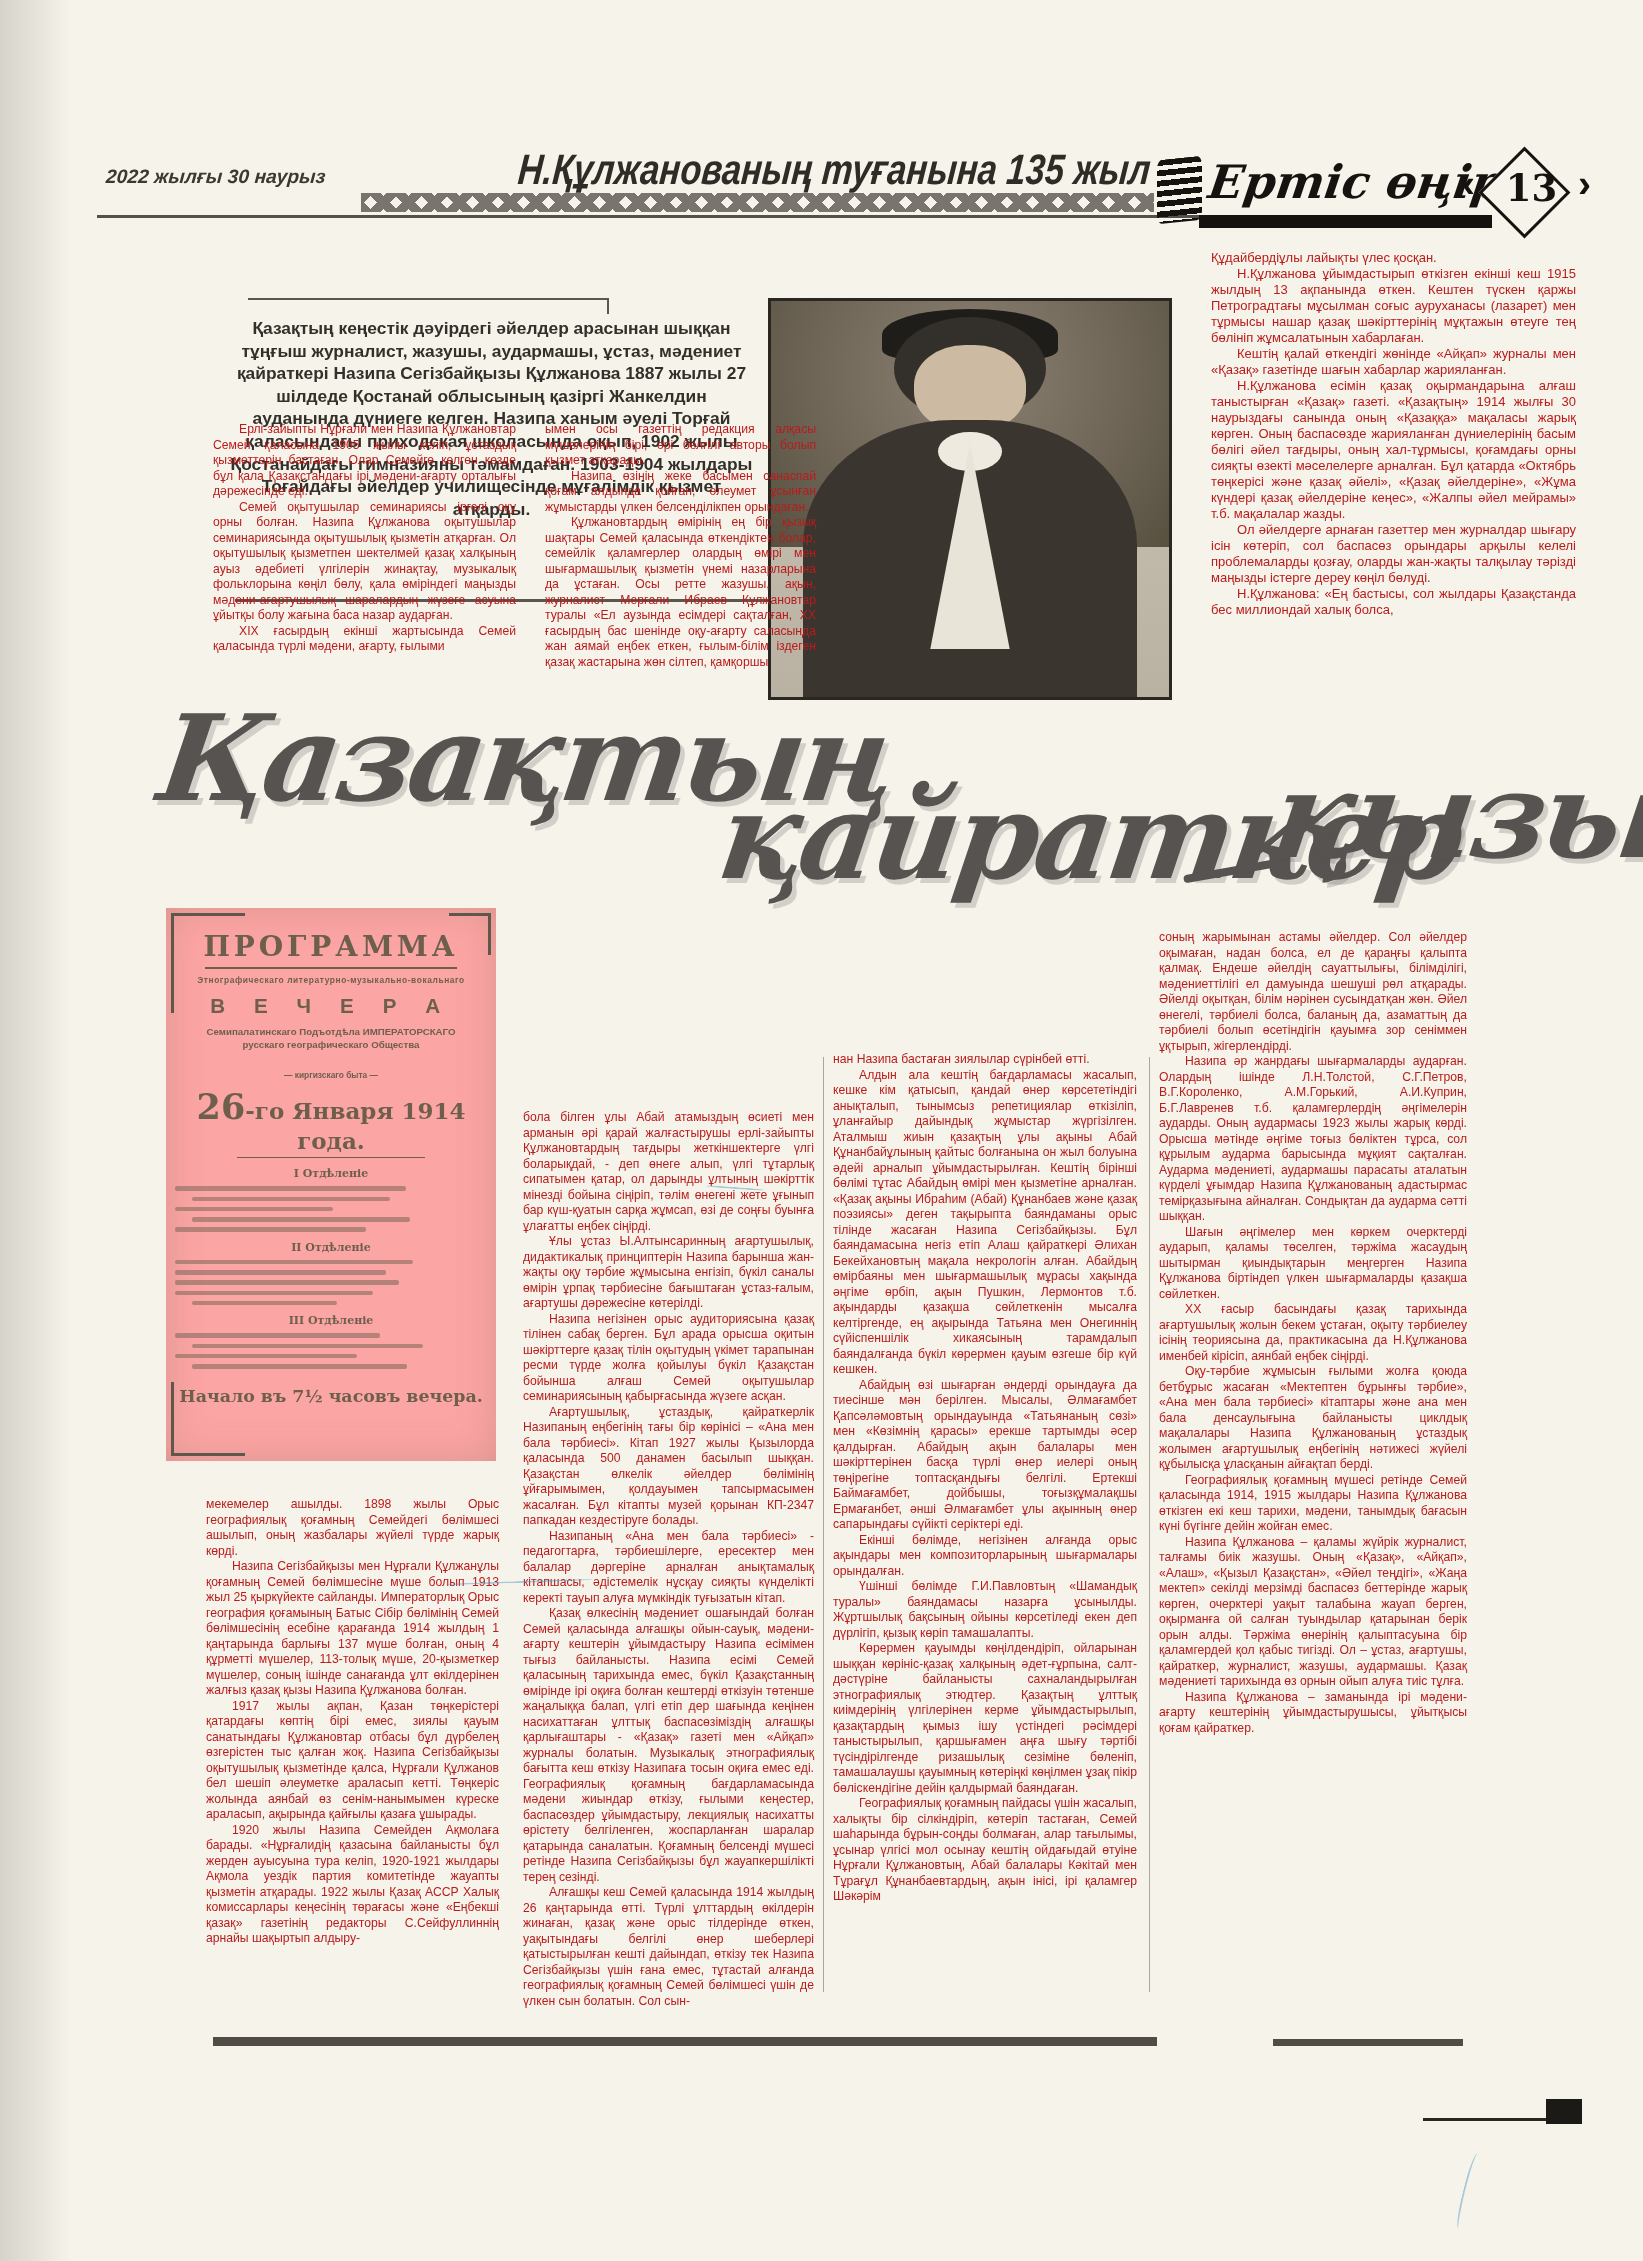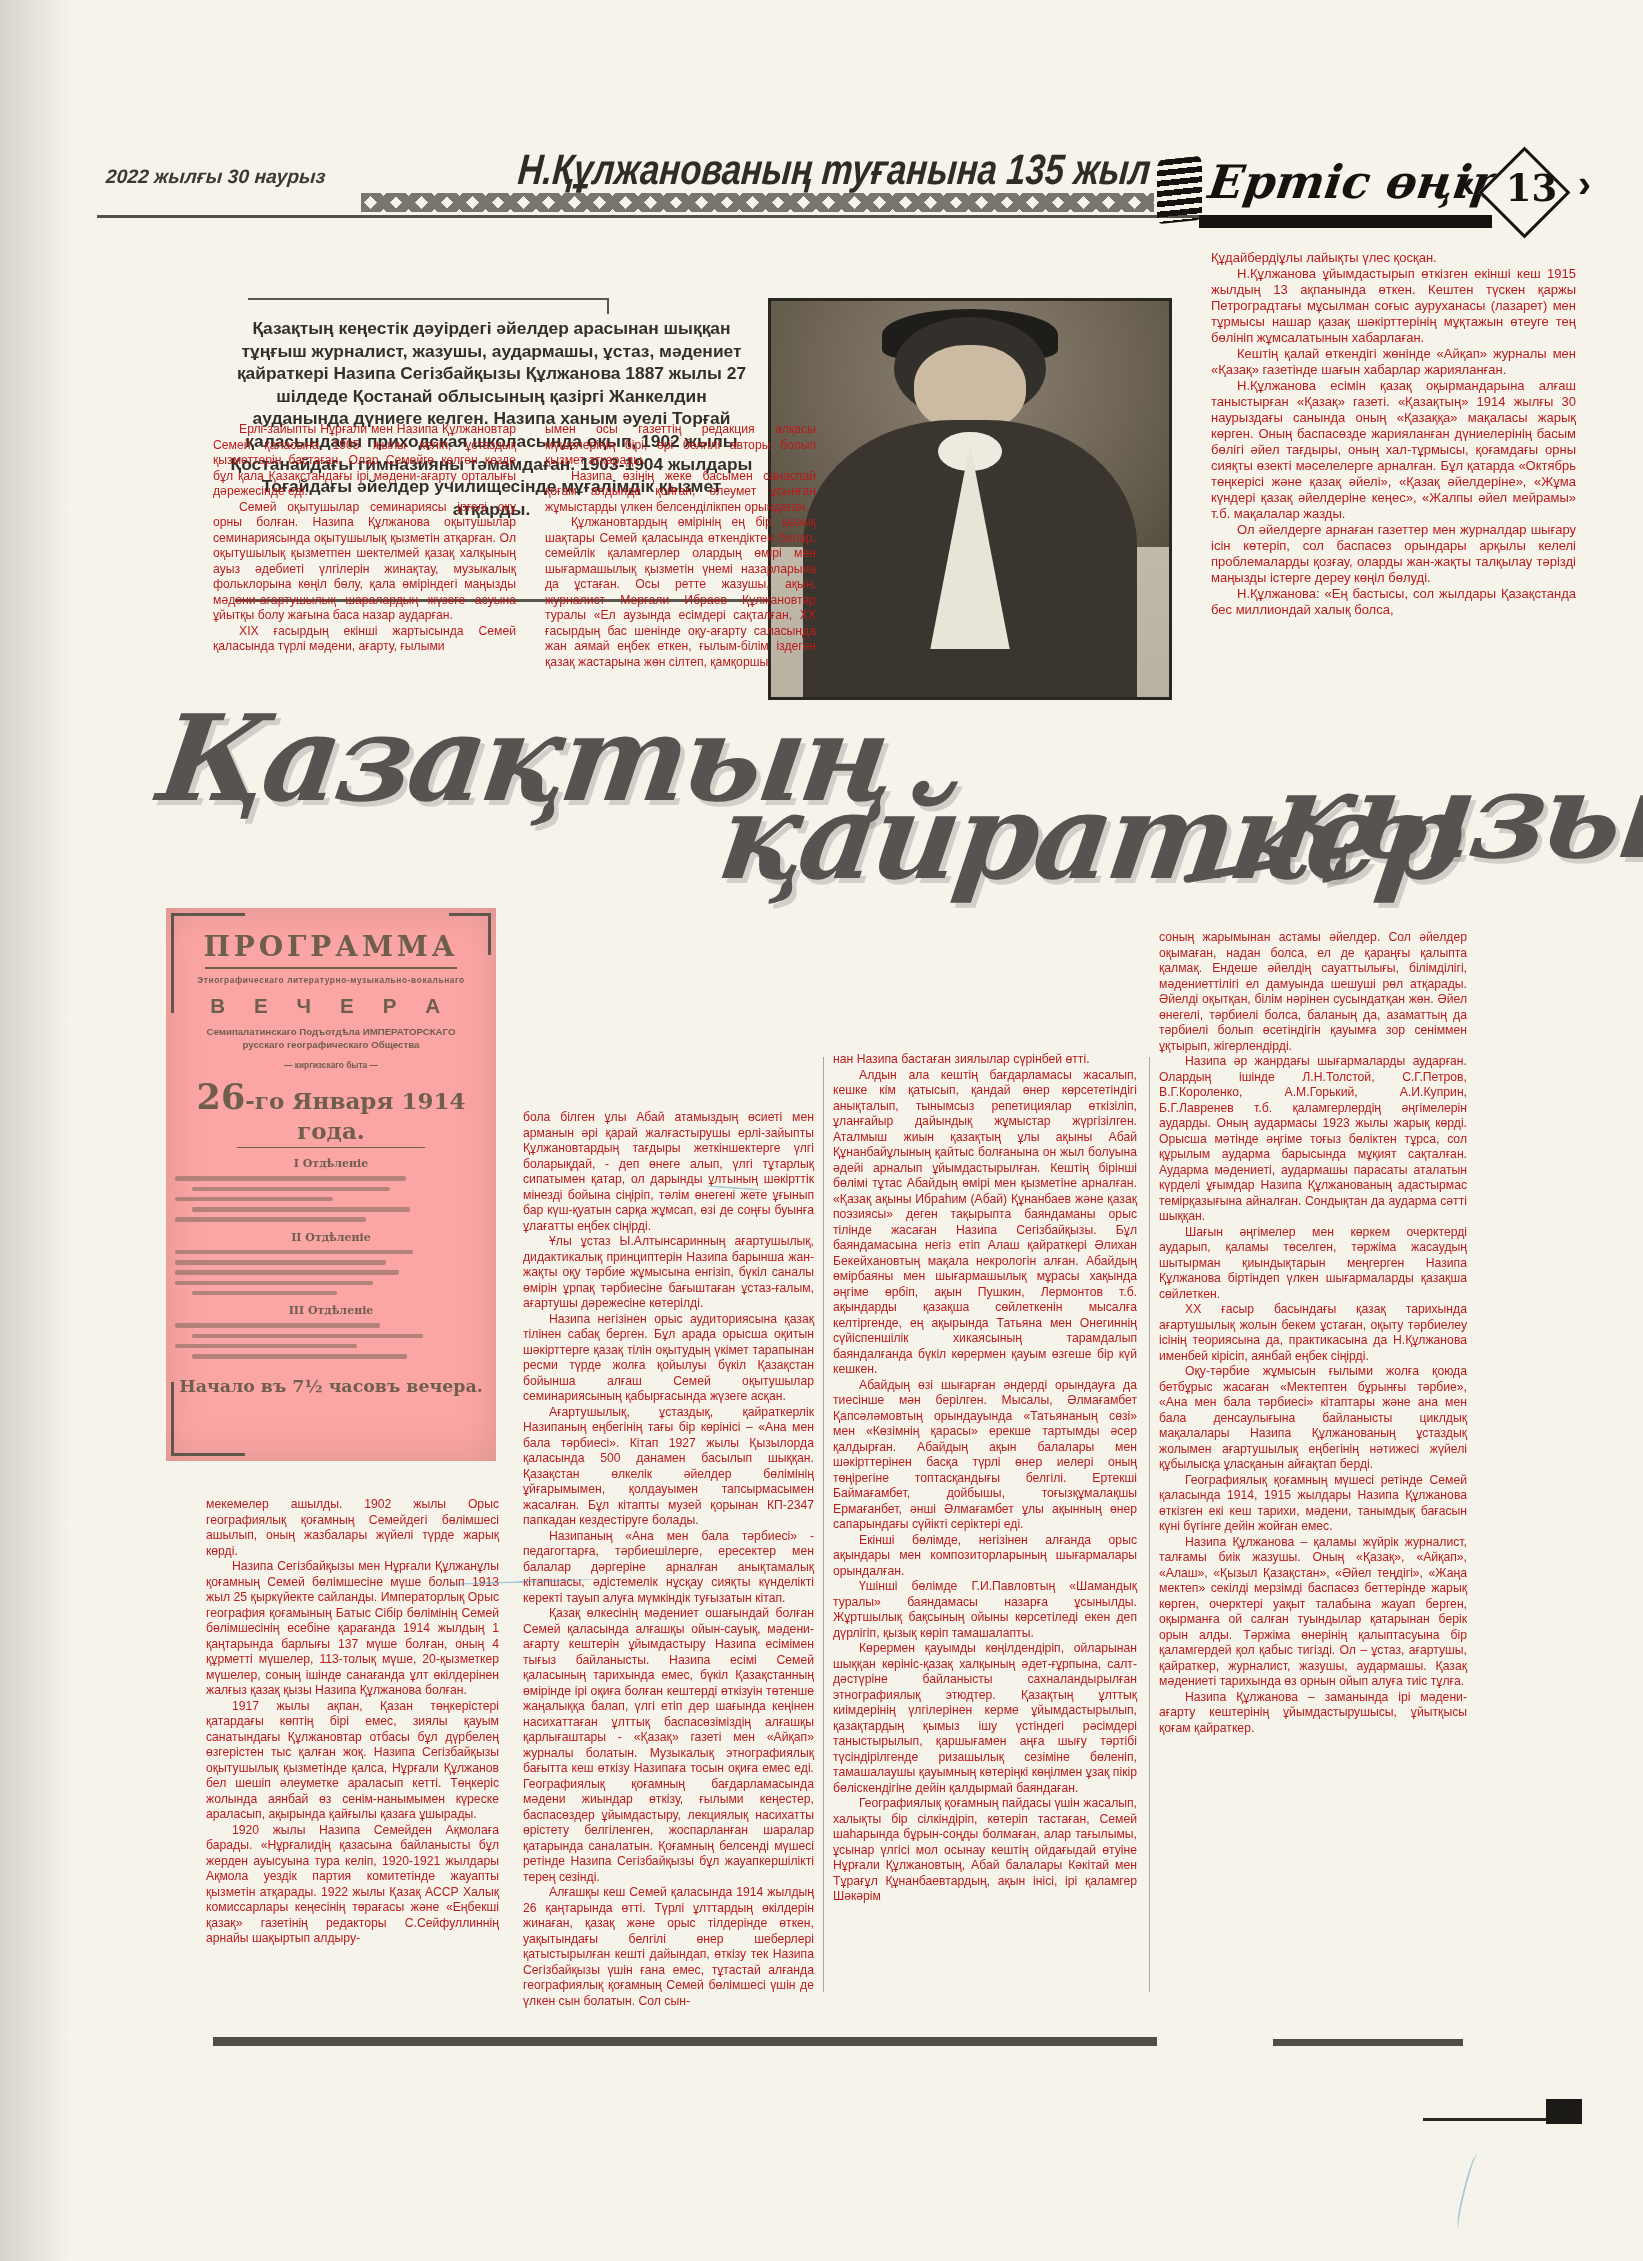--- a/index.html
+++ b/index.html
@@ -137,21 +137,21 @@
     <div class="bk" style="left:5.2px;bottom:5.2px;width:71px;height:71px;border-width:0 0 3.2px 3.2px;"></div>
     <div class="bk" style="right:5.2px;top:5.2px;width:39px;height:39px;border-width:3.2px 3.2px 0 0;"></div>
 
     <div style="text-align:center;padding-top:22px;">
       <div class="poster-title">ПРОГРАММА</div>
       <div class="thin" style="margin:3.9px 39px 6.4px;height:1.9px;background:#6e5f4d;"></div>
       <div class="poster-sub">Этнографическаго  литературно-музыкально-вокальнаго</div>
       <div class="poster-event" style="margin-top:9px;">В Е Ч Е Р А</div>
       <div class="poster-org" style="margin-top:6.4px;">Семипалатинскаго Подъотдѣла ИМПЕРАТОРСКАГО</div>
       <div class="poster-org">русскаго географическаго Общества</div>
-      <div class="poster-org3" style="margin-top:9px;">— киргизскаго быта —</div>
+      <div class="poster-org3" style="margin-top:19px;">— киргизскаго быта —</div>
       <div class="poster-date" style="margin-top:6.4px;">
         <span class="d1">26</span><span class="d2">-го Января 1914 года.</span>
       </div>
       <div class="thin" style="margin:2.6px 71px 0;height:1.9px;background:#6e5f4d;"></div>
 
       <div class="sec">I Отдѣленіе</div>
       <div class="fxl" style="width:70%;"></div>
       <div class="fxl s" style="width:60%;"></div>
       <div class="fxl" style="width:48%;"></div>
       <div class="fxl s" style="width:66%;"></div>
@@ -168,21 +168,21 @@
       <div class="fxl" style="width:62%;"></div>
       <div class="fxl s" style="width:70%;"></div>
       <div class="fxl" style="width:55%;"></div>
       <div class="fxl s" style="width:65%;"></div>
 
       <div class="poster-foot" style="margin-top:17px;">Начало въ 7½ часовъ вечера.</div>
     </div>
   </div>
 
   <div class="abs col cont" style="left:206px;top:1497px;width:293px;">
-      <p>мекемелер ашылды. 1902 жылы Орыс географиялық қоғамның Семейдегі бөлімшесі ашылып, оның жазбалары жүйелі түрде жарық көрді.</p>
+      <p>мекемелер ашылды. 1898 жылы Орыс географиялық қоғамның Семейдегі бөлімшесі ашылып, оның жазбалары жүйелі түрде жарық көрді.</p>
       <p>Назипа Сегізбайқызы мен Нұрғали Құлжанұлы қоғамның Семей бөлімшесіне мүше болып 1913 жыл 25 қыркүйекте сайланды. Императорлық Орыс география қоғамының Батыс Сібір бөлімінің Семей бөлімшесінің есебіне қарағанда 1914 жылдың 1 қаңтарында барлығы 137 мүше болған, оның 4 құрметті мүшелер, 113-толық мүше, 20-қызметкер мүшелер, соның ішінде санағанда ұлт өкілдерінен жалғыз қазақ қызы Назипа Құлжанова болған.</p>
       <p>1917 жылы ақпан, Қазан төңкерістері қатардағы көптің бірі емес, зиялы қауым санатындағы Құлжановтар отбасы бұл дүрбелең өзгерістен тыс қалған жоқ. Назипа Сегізбайқызы оқытушылық қызметінде қалса, Нұрғали Құлжанов бел шешіп әлеуметке араласып кетті. Төңкеріс жолында аянбай өз сенім-нанымымен күреске араласып, ақырында қайғылы қазаға ұшырады.</p>
       <p>1920 жылы Назипа Семейден Ақмолаға барады. «Нұрғалидің қазасына байланысты бұл жерден ауысуына тура келіп, 1920-1921 жылдары Ақмола уездік партия комитетінде жауапты қызметін атқарады. 1922 жылы Қазақ АССР Халық комиссарлары кеңесінің төрағасы және «Еңбекші қазақ» газетінің редакторы С.Сейфуллиннің арнайы шақыртып алдыру-</p>
     </div>
   <div class="abs col cont" style="left:523px;top:1110px;width:291px;">
       <p>бола білген ұлы Абай атамыздың өсиеті мен арманын әрі қарай жалғастырушы ерлі-зайыпты Құлжановтардың тағдыры жеткіншектерге үлгі боларықдай, - деп өнеге алып, үлгі тұтарлық сипатымен қатар, ол дарынды ұлтының шәкірттік мінезді бойына сіңіріп, тәлім өнегені жете ұғынып бар күш-қуатын сарқа жұмсап, өзі де соңғы буынға ұлағатты еңбек сіңірді.</p>
       <p>Ұлы ұстаз Ы.Алтынсаринның ағартушылық, дидактикалық принциптерін Назипа барынша жан-жақты оқу тәрбие жұмысына енгізіп, бүкіл саналы өмірін ұрпақ тәрбиесіне бағыштаған ұстаз-ғалым, ағартушы дәрежесіне көтерілді.</p>
       <p>Назипа негізінен орыс аудиториясына қазақ тілінен сабақ берген. Бұл арада орысша оқитын шәкірттерге қазақ тілін оқытудың үкімет тарапынан ресми түрде жолға қойылуы бүкіл Қазақстан бойынша алғаш Семей оқытушылар семинариясының қабырғасында жүзеге асқан.</p>
       <p>Ағартушылық, ұстаздық, қайраткерлік Назипаның еңбегінің тағы бір көрінісі – «Ана мен бала тәрбиесі». Кітап 1927 жылы Қызылорда қаласында 500 данамен басылып шыққан. Қазақстан өлкелік әйелдер бөлімінің ұйғарымымен, қолдауымен тапсырмасымен жасалған. Бұл кітапты музей қорынан КП-2347 папкадан кездестіруге болады.</p>
       <p>Назипаның «Ана мен бала тәрбиесі» - педагогтарға, тәрбиешілерге, ересектер мен балалар дәргеріне арналған анықтамалық кітапшасы, әдістемелік нұсқау сияқты күнделікті керекті тауып алуға мүмкіндік туғызатын кітап.</p>

